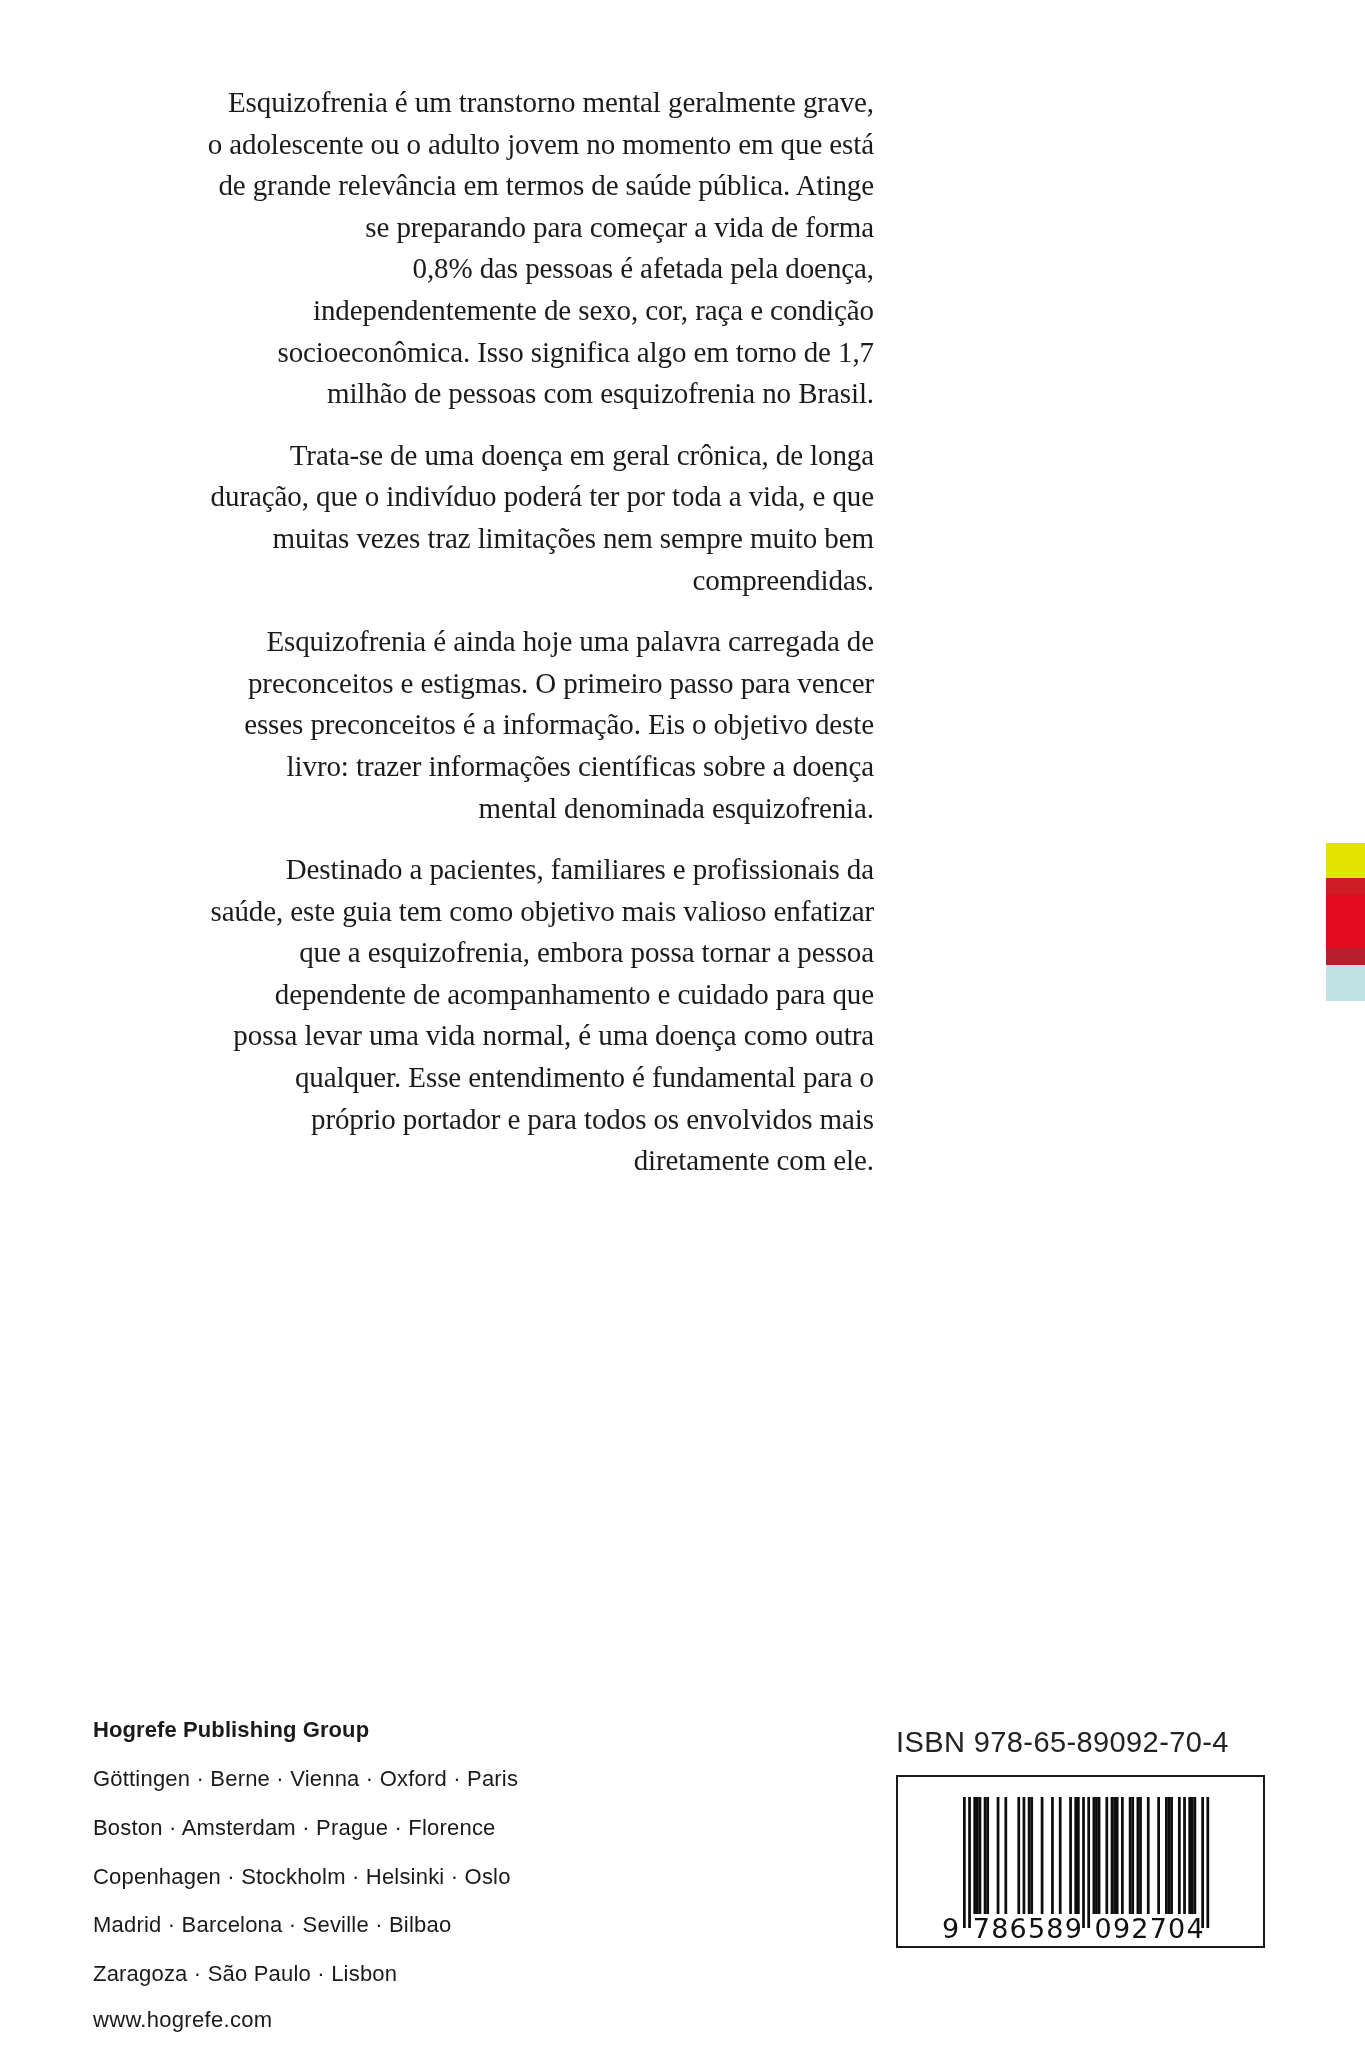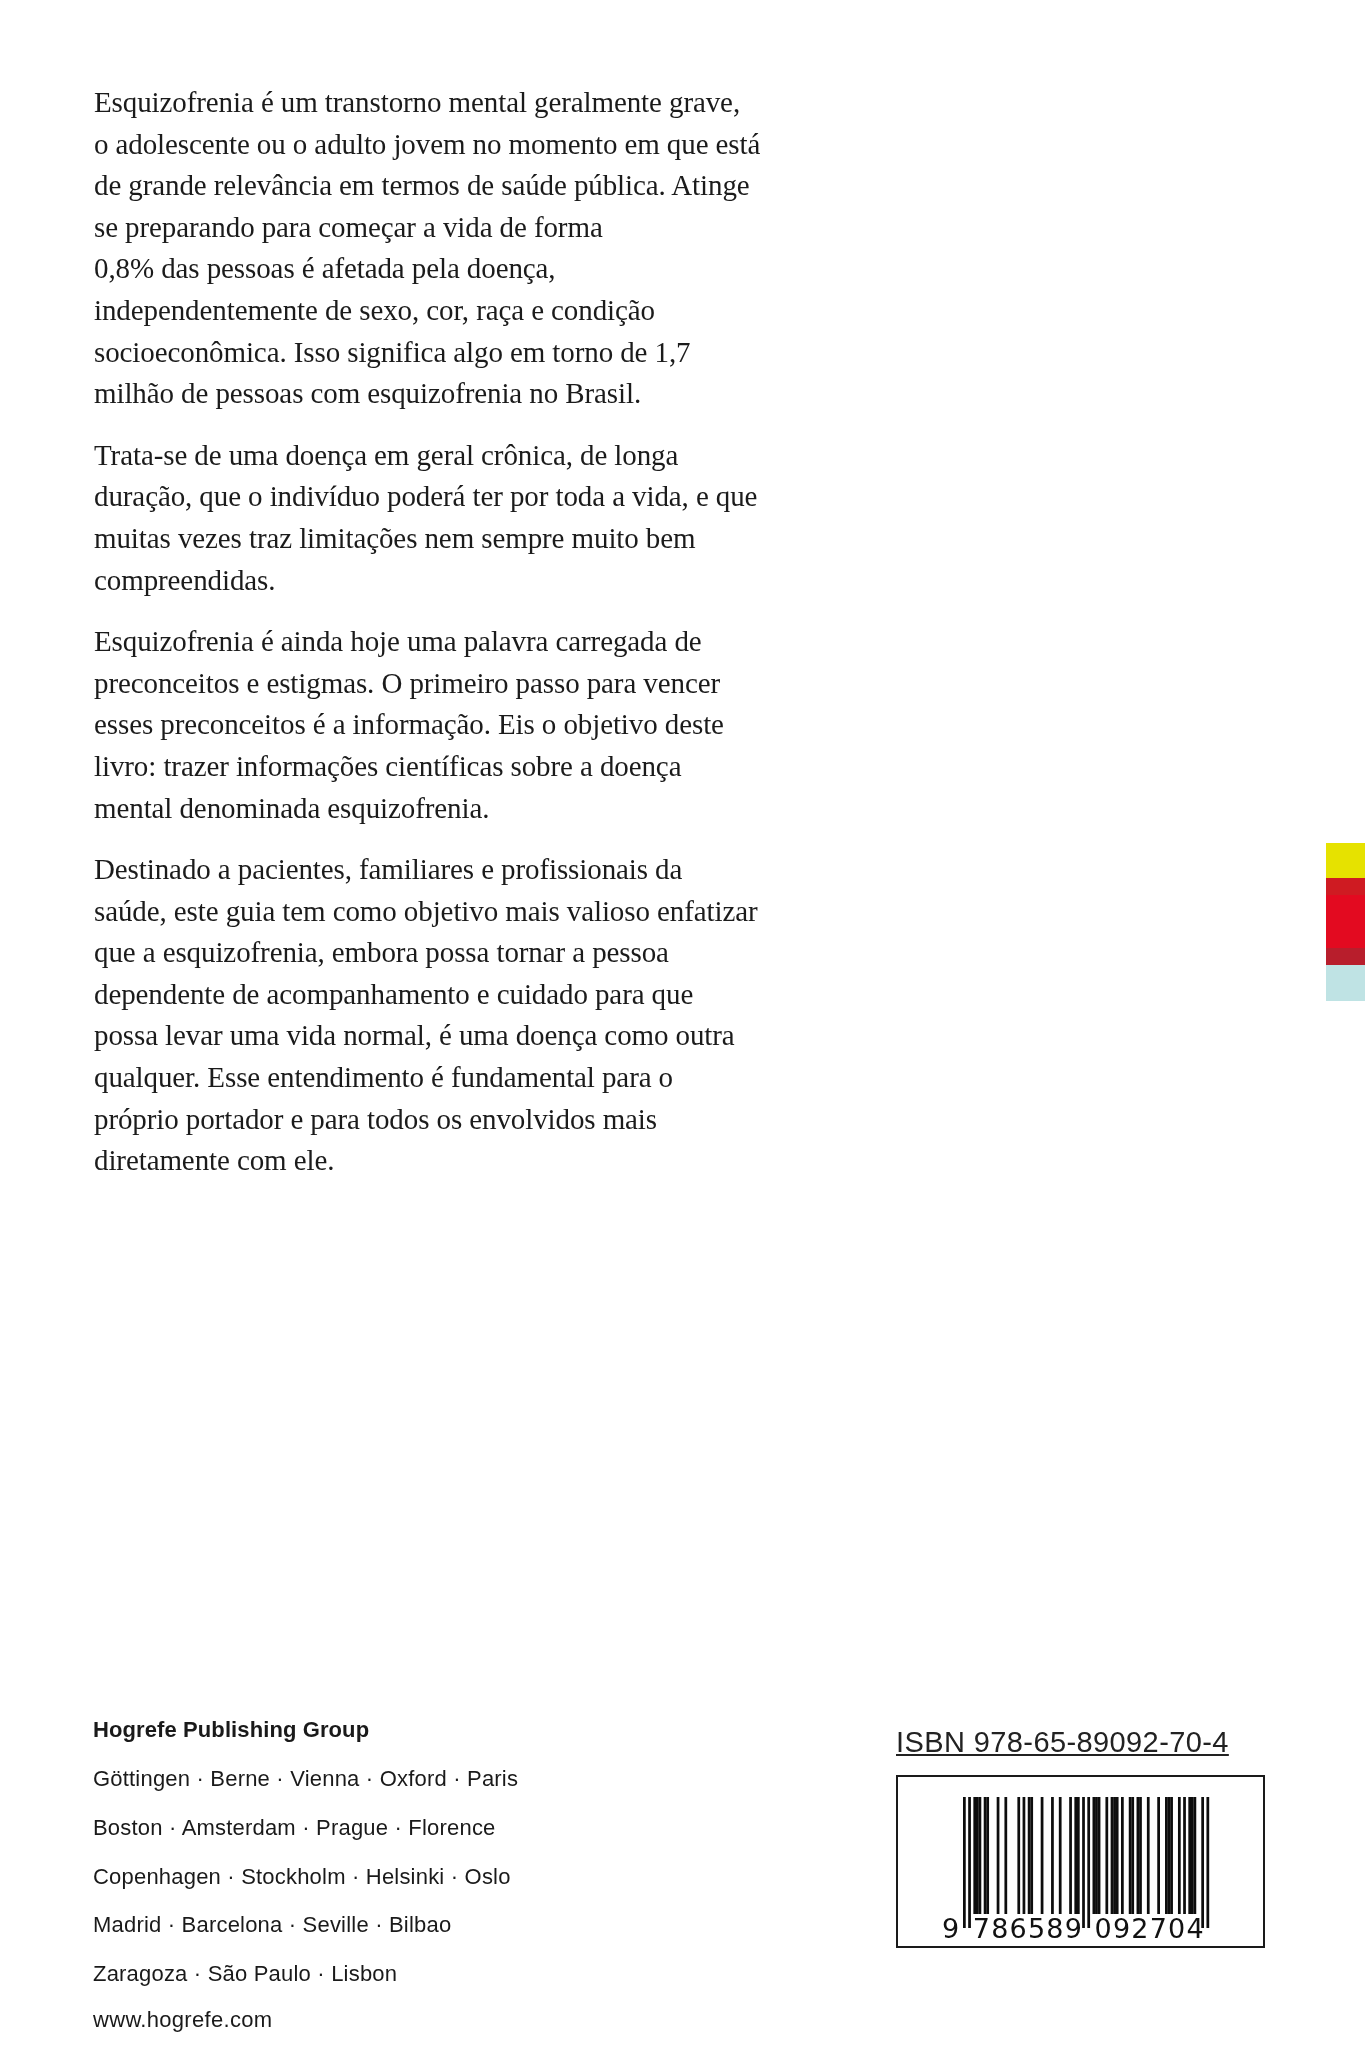--- a/index.html
+++ b/index.html
@@ -2,38 +2,38 @@
 <html><head>
 <meta charset="utf-8">
 <style>
   html, body { margin: 0; padding: 0; background: #ffffff; }
   body { width: 1365px; height: 2048px; position: relative; overflow: hidden; color: #1a1a1a; }
   .body-text {
     position: absolute; left: 94px; top: 82px; width: 780px;
     font-family: "Liberation Serif", "DejaVu Serif", serif;
     font-size: 29px; line-height: 41.6px; color: #1b1b1b;
     letter-spacing: -0.1px;
+    text-align: right;
   }
   .body-text p { margin: 0 0 20px 0; }
   .line { display: block; white-space: nowrap; }
   .tabs { position: absolute; left: 1326px; top: 843px; width: 39px; }
   .tab { width: 39px; }
   .footer-left {
     position: absolute; left: 93px; top: 1716px;
     font-family: "Liberation Sans", "DejaVu Sans", sans-serif; color: #1a1a1a;
   }
   .publisher { font-weight: bold; font-size: 22px; line-height: 28px; margin-bottom: 20px; letter-spacing: 0.1px; }
   .city-line { font-size: 22px; line-height: 30.8px; white-space: nowrap; letter-spacing: 0.2px; margin-top: 18px; }
   .website { font-size: 22px; line-height: 28px; margin-top: 16px; letter-spacing: 0.3px; }
   .isbn-label {
     position: absolute; left: 896px; top: 1725px;
     font-family: "Liberation Sans", "DejaVu Sans", sans-serif;
     font-size: 29px; line-height: 34px; color: #222; font-weight: normal; letter-spacing: 0.4px;
     white-space: nowrap;
-    text-decoration: underline;
   }
   .barcode-box {
     position: absolute; left: 896px; top: 1775px; width: 369px; height: 173px;
     border: 2px solid #1a1a1a; box-sizing: border-box; background: #fff;
   }
   .barcode-box svg { position: absolute; left: 0; top: 0; }
 </style>
 </head>
 <body>
 

